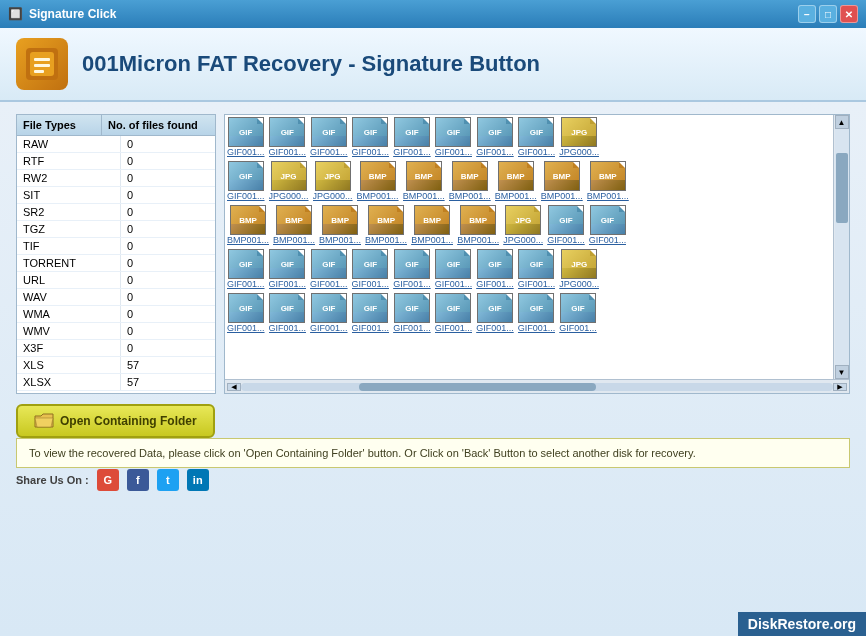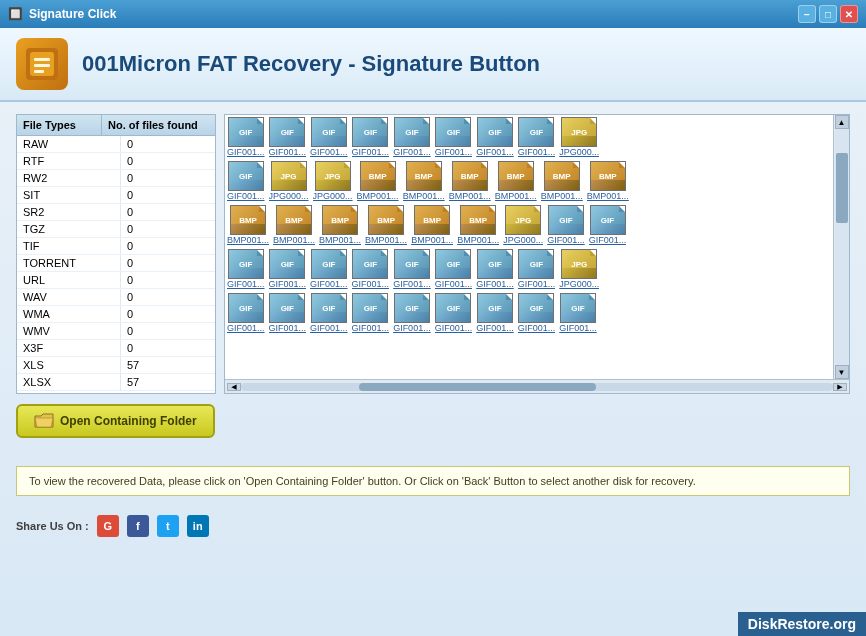--- a/index.html
+++ b/index.html
@@ -319,31 +319,31 @@
       font-weight: bold;
       color: #404000;
     }
     .folder-icon-svg {
       width: 20px;
       height: 16px;
     }
 
     
     .info-box {
-      margin-top: 28px;
+      margin-top: 0;
       background: #fffff0;
       border: 1px solid #c8c870;
       padding: 8px 12px;
       font-size: 11px;
       color: #404020;
     }
 
     
     .share-row {
-      margin-top: 19px;
+      margin-top: 1px;
       display: flex;
       align-items: center;
       gap: 8px;
     }
     .share-label {
       font-size: 11px;
       font-weight: bold;
       color: #404040;
     }
     .social-icon {

